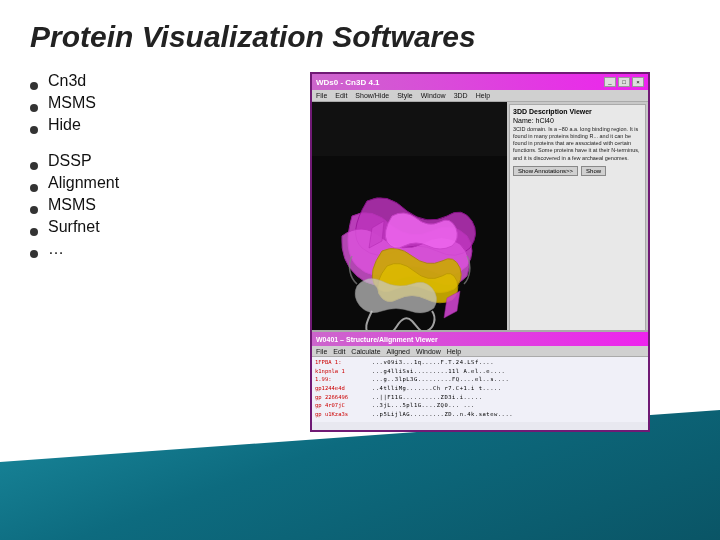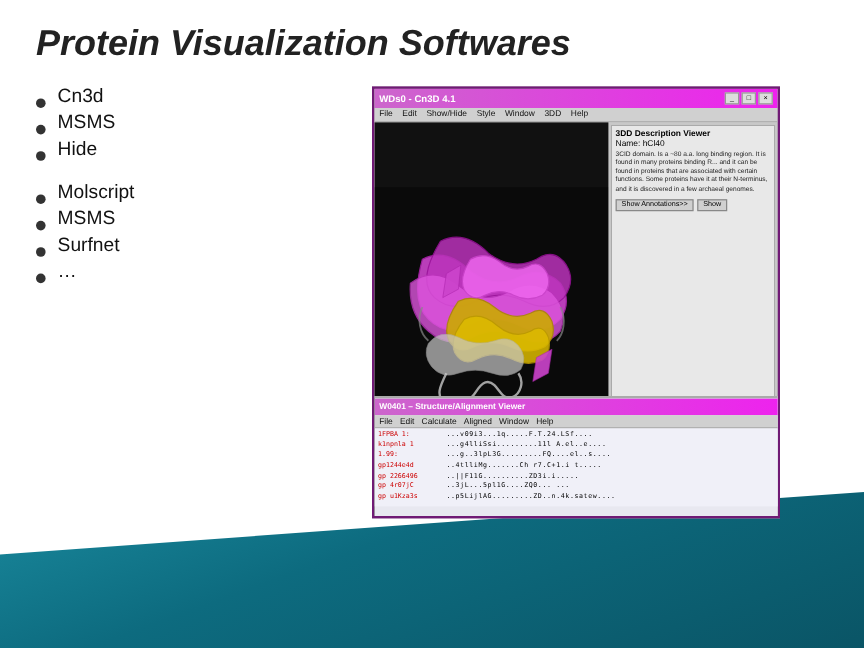--- a/index.html
+++ b/index.html
@@ -330,21 +330,25 @@
         </div>
         <div class="bullet-item">
           <span class="bullet-dot"></span>
           <span>Hide</span>
         </div>
       </div>
 
       <div class="bullet-group">
         <div class="bullet-item">
           <span class="bullet-dot"></span>
-          <span>Molscript</span>
+          <span>DSSP</span>
+        </div>
+        <div class="bullet-item">
+          <span class="bullet-dot"></span>
+          <span>Alignment</span>
         </div>
         <div class="bullet-item">
           <span class="bullet-dot"></span>
           <span>MSMS</span>
         </div>
         <div class="bullet-item">
           <span class="bullet-dot"></span>
           <span>Surfnet</span>
         </div>
         <div class="bullet-item">

